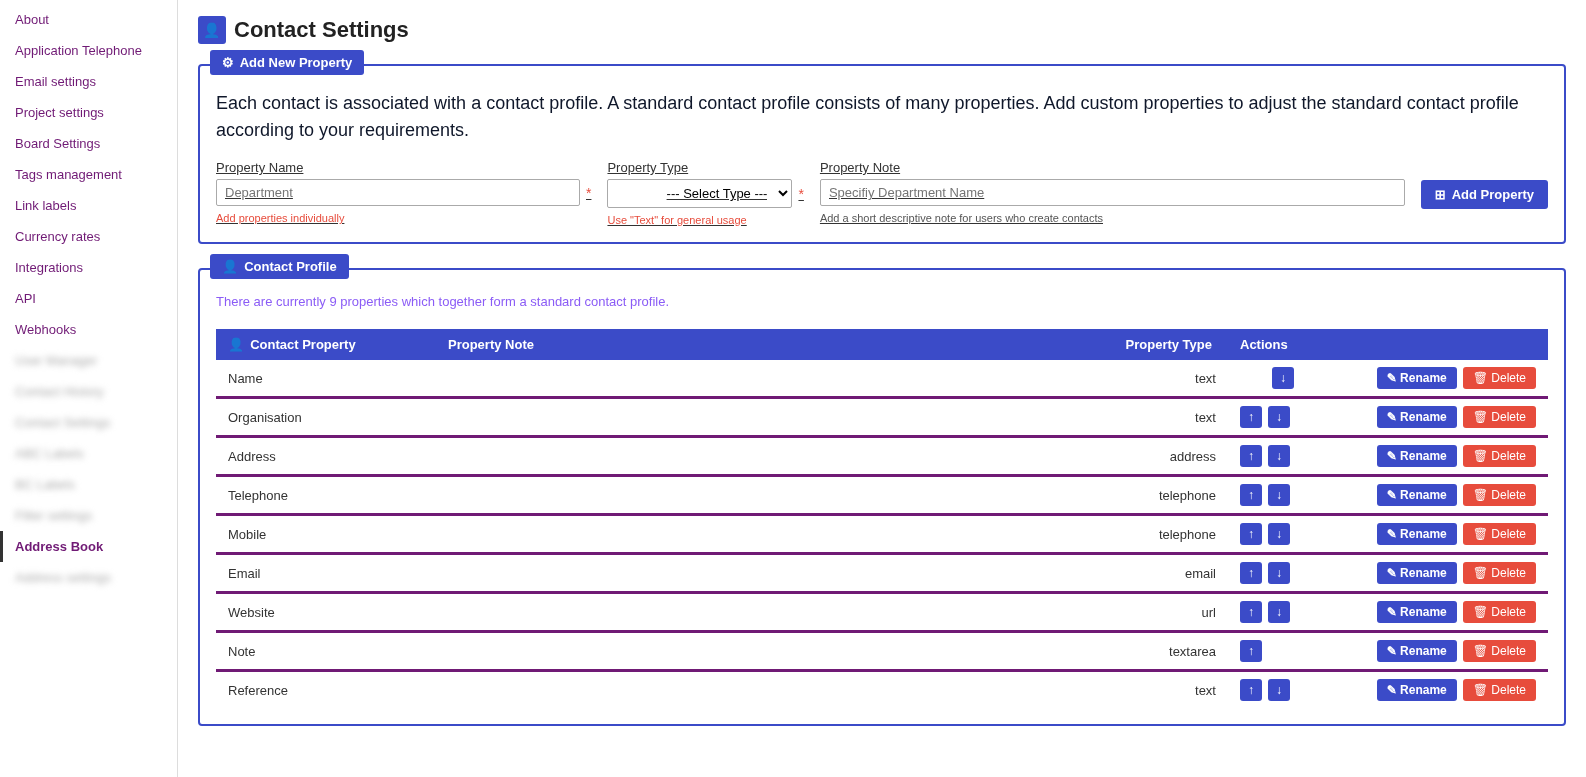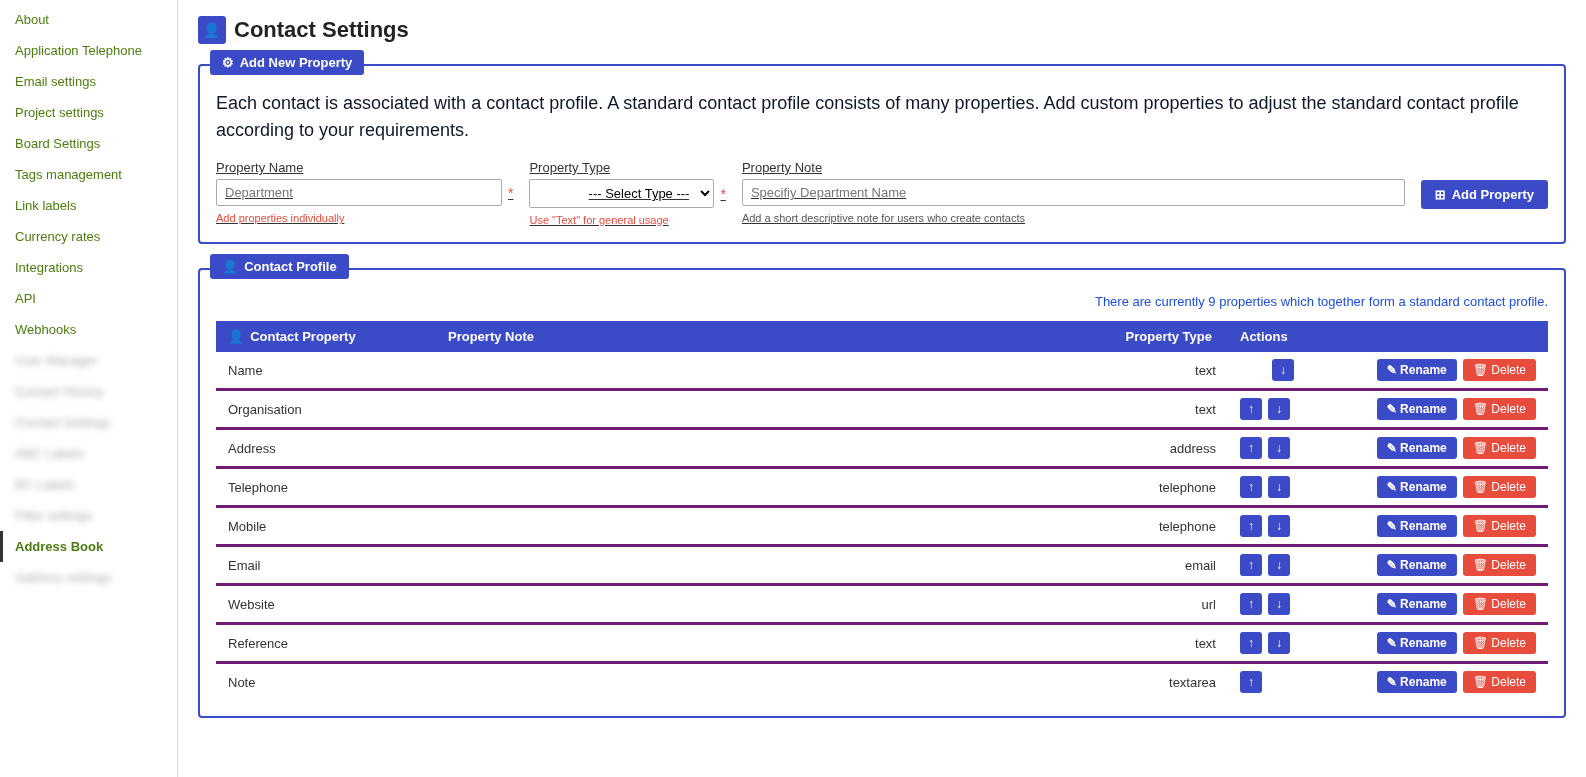--- a/index.html
+++ b/index.html
@@ -10,21 +10,21 @@
       width: 178px;
       background: #fff;
       border-right: 1px solid #ddd;
       flex-shrink: 0;
       overflow-y: auto;
       padding: 4px 0;
     }
     .sidebar-item {
       padding: 8px 12px;
       cursor: pointer;
-      color: #4d7c0f;
+      color: #701a75;
       font-size: 13px;
       border-left: 3px solid transparent;
     }
     .sidebar-item.active {
       border-left: 3px solid #333;
       font-weight: bold;
     }
     .sidebar-item.blurred {
       color: #aaa;
       filter: blur(3px);
@@ -154,23 +154,22 @@
       display: flex;
       align-items: center;
       gap: 6px;
       margin-top: 20px;
       white-space: nowrap;
     }
 
     
     .profile-desc {
       font-size: 13px;
-      color: #1d4ed8;
-      margin-bottom: 12px;
-      text-align: right;
+      color: #8b5cf6;
+      margin-bottom: 20px;
     }
 
     .prop-table {
       width: 100%;
       border-collapse: collapse;
     }
     .prop-table th {
       background: #3b4bc8;
       color: white;
       font-size: 13px;
@@ -275,21 +274,21 @@
       <span>⚙</span>
       <span>Add New Property</span>
     </div>
     <div class="card-body">
       <p class="description-text">Each contact is associated with a contact profile. A standard contact profile consists of many properties. Add custom properties to adjust the standard contact profile according to your requirements.</p>
       <div class="form-row">
 
         <div class="form-group">
           <label class="form-label">Property Name</label>
           <div style="display:flex;align-items:center;gap:4px;">
-            <input type="text" class="form-input" style="width: 286px;" placeholder="Department">
+            <input type="text" class="form-input" style="width: 364px;" placeholder="Department">
             <span class="required-star" style="margin-top:0;">*</span>
           </div>
           <span class="form-hint">Add properties individually</span>
         </div>
 
         <div class="form-group">
           <label class="form-label">Property Type</label>
           <div style="display:flex;align-items:center;gap:4px;">
             <select class="form-select" style="width:185px;">
             <option value="--- Select Type ---">--- Select Type ---</option><option value="text">text</option><option value="textarea">textarea</option><option value="email">email</option><option value="telephone">telephone</option><option value="url">url</option><option value="address">address</option><option value="date">date</option><option value="number">number</option></select>
@@ -426,41 +425,41 @@
                 <div class="actions-cell">
                   <button class="btn-up">↑</button>
                   <button class="btn-down">↓</button>
                   <div style="flex: 1 1 0%;"></div>
                   <button class="btn-rename">✎ Rename</button>
                   <button class="btn-delete">🗑 Delete</button>
                 </div>
               </td>
             </tr>
             <tr>
+              <td>Note</td>
+              <td></td>
+              <td class="type-col">textarea</td>
+              <td>
+                <div class="actions-cell">
+                  <button class="btn-up">↑</button>
+                  <div style="width: 26px;"></div>
+                  <div style="flex: 1 1 0%;"></div>
+                  <button class="btn-rename">✎ Rename</button>
+                  <button class="btn-delete">🗑 Delete</button>
+                </div>
+              </td>
+            </tr>
+            <tr>
               <td>Reference</td>
               <td></td>
               <td class="type-col">text</td>
               <td>
                 <div class="actions-cell">
                   <button class="btn-up">↑</button>
                   <button class="btn-down">↓</button>
-                  <div style="flex: 1 1 0%;"></div>
-                  <button class="btn-rename">✎ Rename</button>
-                  <button class="btn-delete">🗑 Delete</button>
-                </div>
-              </td>
-            </tr>
-            <tr>
-              <td>Note</td>
-              <td></td>
-              <td class="type-col">textarea</td>
-              <td>
-                <div class="actions-cell">
-                  <button class="btn-up">↑</button>
-                  <div style="width: 26px;"></div>
                   <div style="flex: 1 1 0%;"></div>
                   <button class="btn-rename">✎ Rename</button>
                   <button class="btn-delete">🗑 Delete</button>
                 </div>
               </td>
             </tr>
           </tbody>
       </table>
     </div>
   </div>

